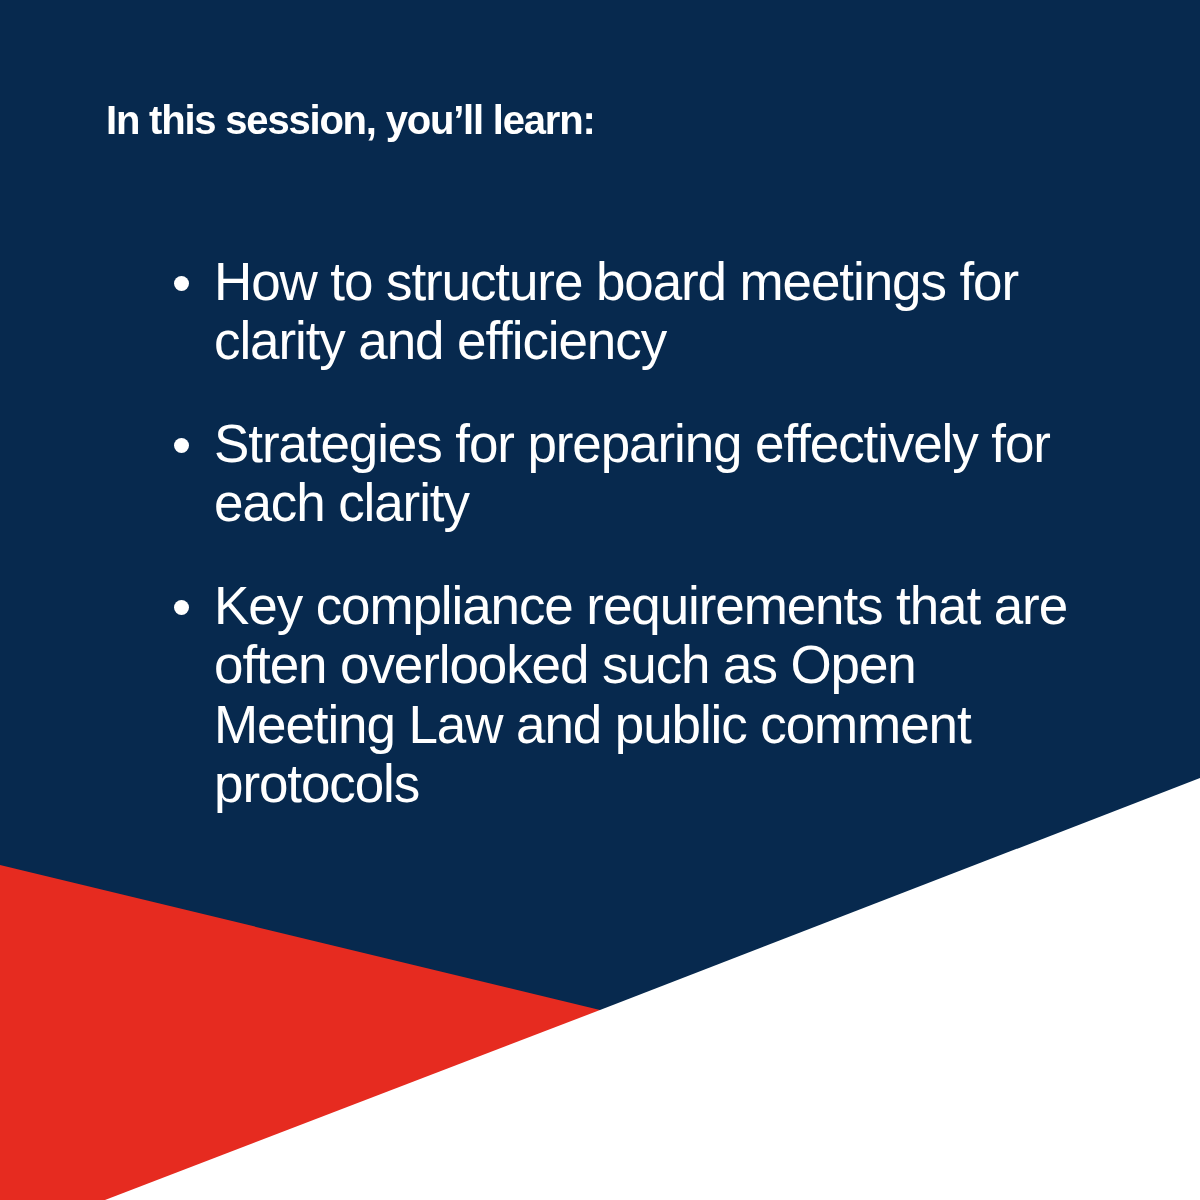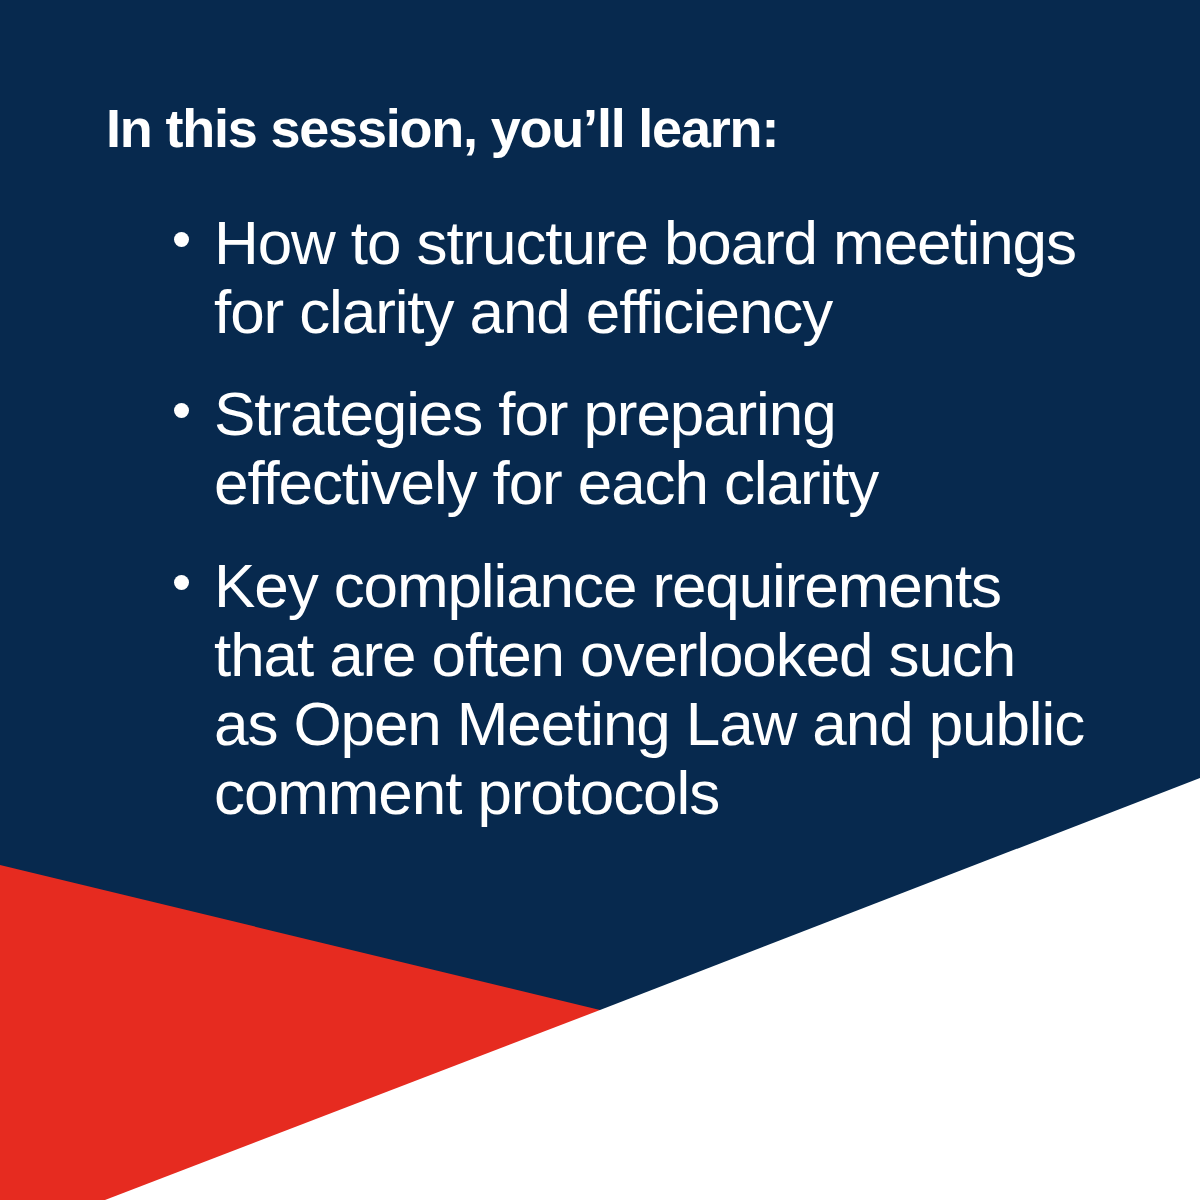--- a/index.html
+++ b/index.html
@@ -38,21 +38,21 @@
     width: 1200px;
     height: 1200px;
   }
 
   .heading {
     position: absolute;
     left: 106px;
     top: 98px;
     width: 1000px;
     color: #ffffff;
-    font-size: 54px;
+    font-size: 40px;
     font-weight: 700;
     letter-spacing: -1.2px;
     line-height: 1.12;
     white-space: nowrap;
   }
 
   .bullet-list {
     position: absolute;
     left: 168px;
     top: 208px;
@@ -60,24 +60,25 @@
     margin: 0;
     padding: 0;
     list-style: none;
   }
 
   .bullet-item {
     position: relative;
     padding-left: 46px;
     margin-bottom: 33px;
     color: #ffffff;
-    font-size: 62px;
+    font-size: 53px;
     font-weight: 400;
     line-height: 1.115;
     letter-spacing: -1.1px;
+    margin-top: 44px;
   }
   .bullet-item:last-child {
     margin-bottom: 0;
   }
 
   .bullet-dot {
     position: absolute;
     left: 6px;
     top: 24px;
     width: 15px;

